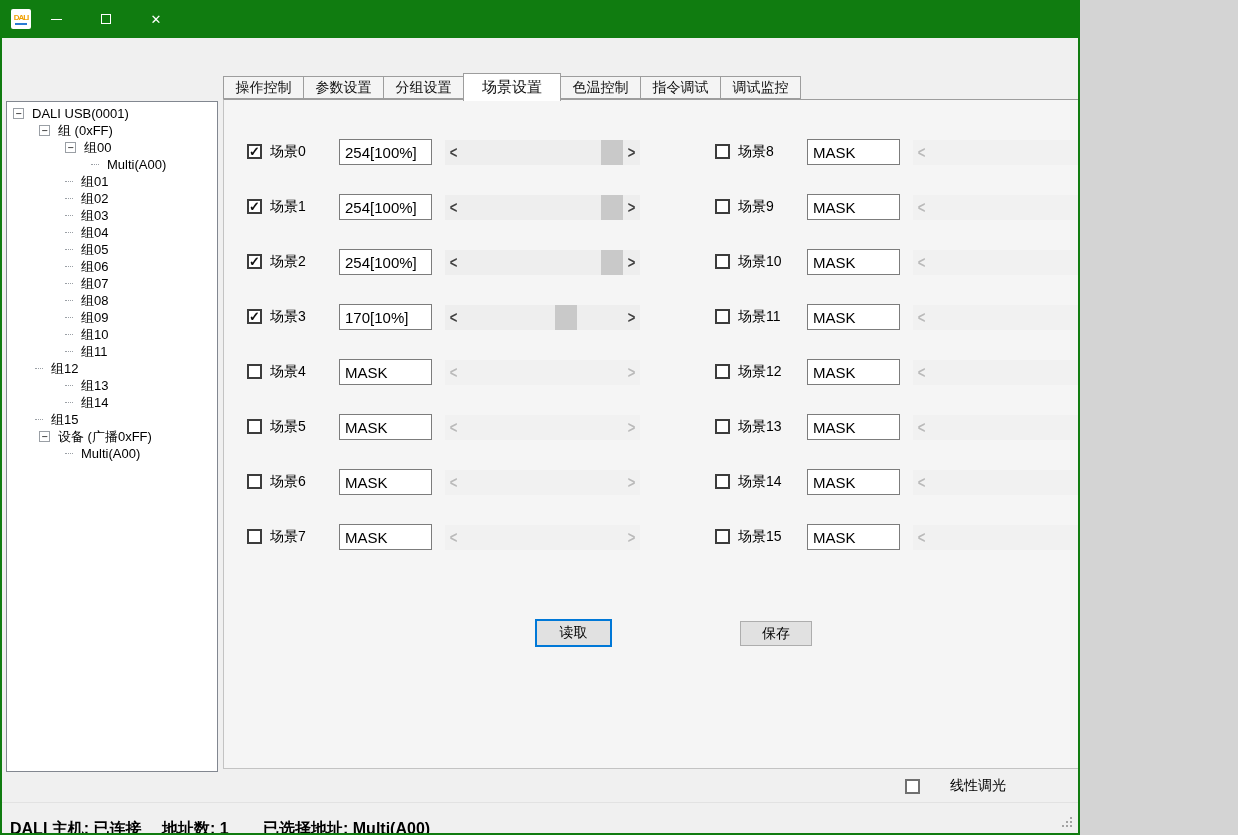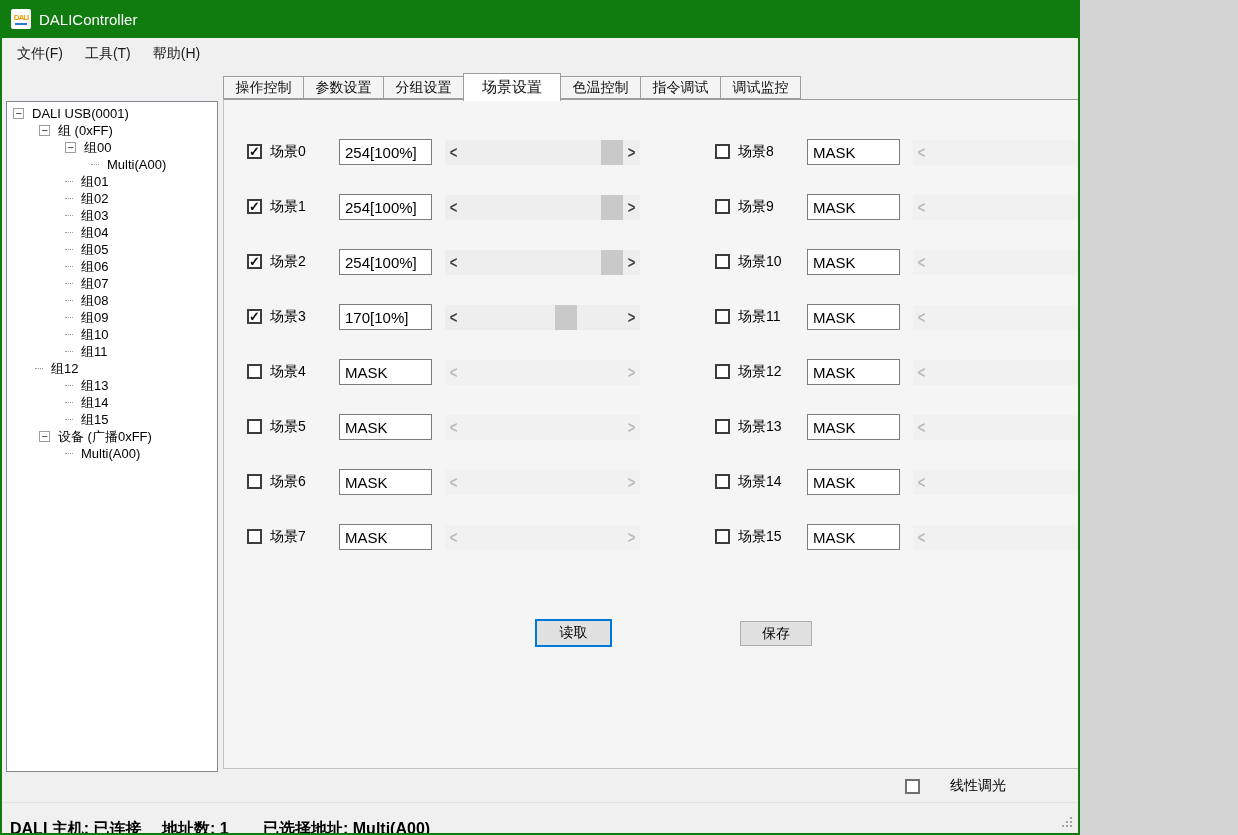--- a/index.html
+++ b/index.html
@@ -77,39 +77,33 @@
 </head>
 <body>
 
 <div class="window" style="border-color: rgb(16, 124, 16);">
 
   <div class="titlebar" style="background: rgb(16, 124, 16);">
     <div class="app-icon">
       <span class="ltrs">DALI</span>
       <span class="bar"></span>
     </div>
-    <div class="title">DALIController</div>
     <div class="win-controls">
       <div class="win-btn">
           <span class="glyph-min"></span>
         </div>
       <div class="win-btn">
           <span class="glyph-max"></span>
         </div>
       <div class="win-btn">
           <span class="glyph-close">✕</span>
         </div>
     </div>
   </div>
 
-  <div class="menubar">
-      <div class="menu-item">文件(F)</div>
-      <div class="menu-item">工具(T)</div>
-      <div class="menu-item">帮助(H)</div>
-    </div>
 
   <div class="tree-panel">
       <div class="tree-row" style="padding-left:6px">
         <span class="expander">−</span>
         <span class="tree-label">DALI USB(0001)</span>
       </div>
       <div class="tree-row" style="padding-left:32px">
         <span class="expander">−</span>
         <span class="tree-label">组 (0xFF)</span>
       </div>
@@ -170,21 +164,21 @@
         <span class="tree-label">组12</span>
       </div>
       <div class="tree-row" style="padding-left:58px">
         <span class="leafdash"></span>
         <span class="tree-label">组13</span>
       </div>
       <div class="tree-row" style="padding-left:58px">
         <span class="leafdash"></span>
         <span class="tree-label">组14</span>
       </div>
-      <div class="tree-row" style="padding-left:58px">
+      <div class="tree-row" style="padding-left:28px">
         <span class="leafdash"></span>
         <span class="tree-label">组15</span>
       </div>
       <div class="tree-row" style="padding-left:32px">
         <span class="expander">−</span>
         <span class="tree-label">设备 (广播0xFF)</span>
       </div>
       <div class="tree-row" style="padding-left:58px">
         <span class="leafdash"></span>
         <span class="tree-label">Multi(A00)</span>

